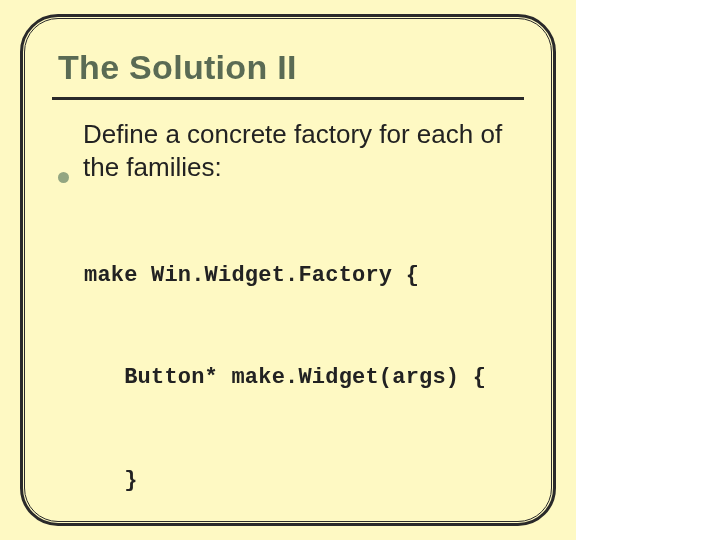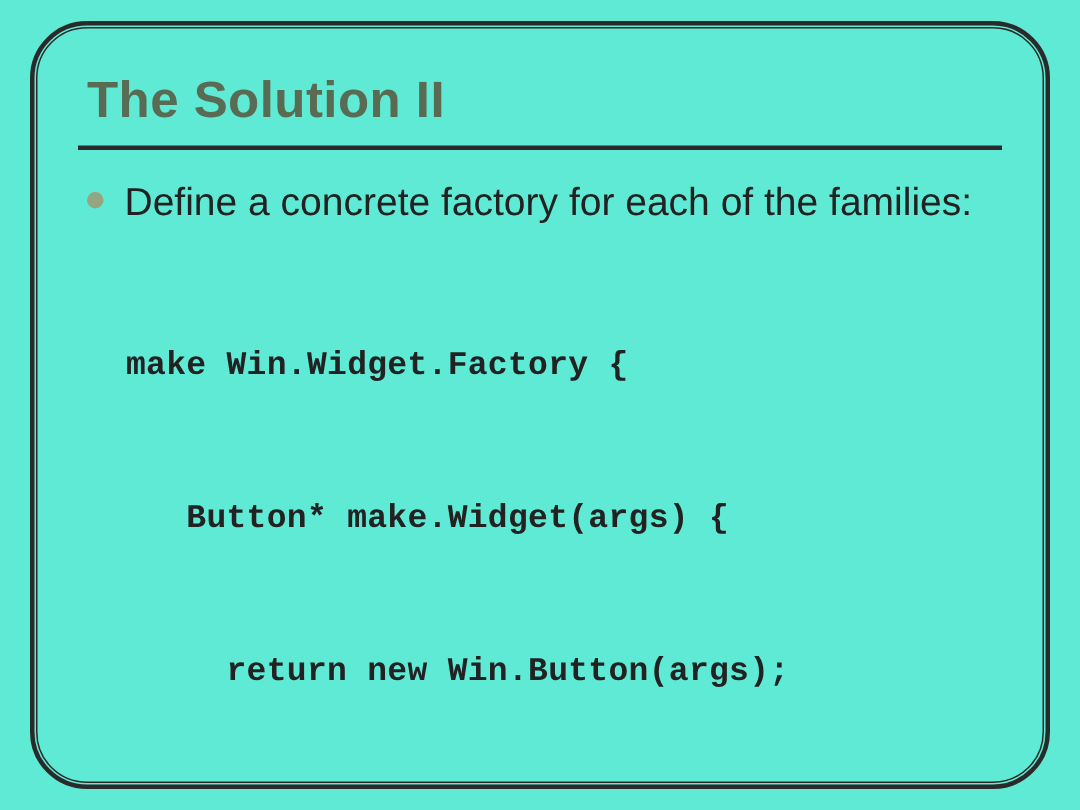--- a/index.html
+++ b/index.html
@@ -1,21 +1,21 @@
 <!DOCTYPE html>
 <html><head>
 <meta charset="utf-8">
 <style>
   * { margin: 0; padding: 0; box-sizing: border-box; }
   html, body { width: 720px; height: 540px; background: #fff; font-family: Arial, Helvetica, sans-serif; }
   .slide {
     position: relative;
-    width: 720px;
+    width: 576px;
     height: 540px;
-    background: #5eead4;
+    background: #fef9c3;
   }
   .outer-border {
     position: absolute;
     top: 14px;
     left: 20px;
     right: 20px;
     bottom: 14px;
     border: 3px solid #2a2a2a;
     border-radius: 38px;
   }
@@ -45,21 +45,21 @@
     padding-bottom: 10px;
   }
   .divider {
     height: 3px;
     background: #2a2a2a;
     width: 100%;
     margin-bottom: 18px;
   }
   .bullet-row {
     display: flex;
-    align-items: flex-start;
+    align-items: flex-end;
     gap: 14px;
     padding-left: 6px;
     margin-bottom: 8px;
   }
   .bullet {
     width: 11px;
     height: 11px;
     border-radius: 50%;
     background: #93a681;
     margin-top: 10px;
@@ -93,21 +93,20 @@
     <div class="divider"></div>
 
     <div class="bullet-row">
       <div class="bullet"></div>
       <div class="bullet-text">Define a concrete factory for each of the families:</div>
     </div>
 
     <div class="code">
       <div>make Win.Widget.Factory {</div>
       <div>   Button* make.Widget(args) {</div>
-      <div>     return new Win.Button(args);</div>
       <div>   }</div>
       
       
       
       
     </div>
   </div>
 </div>
 
 </body></html>

